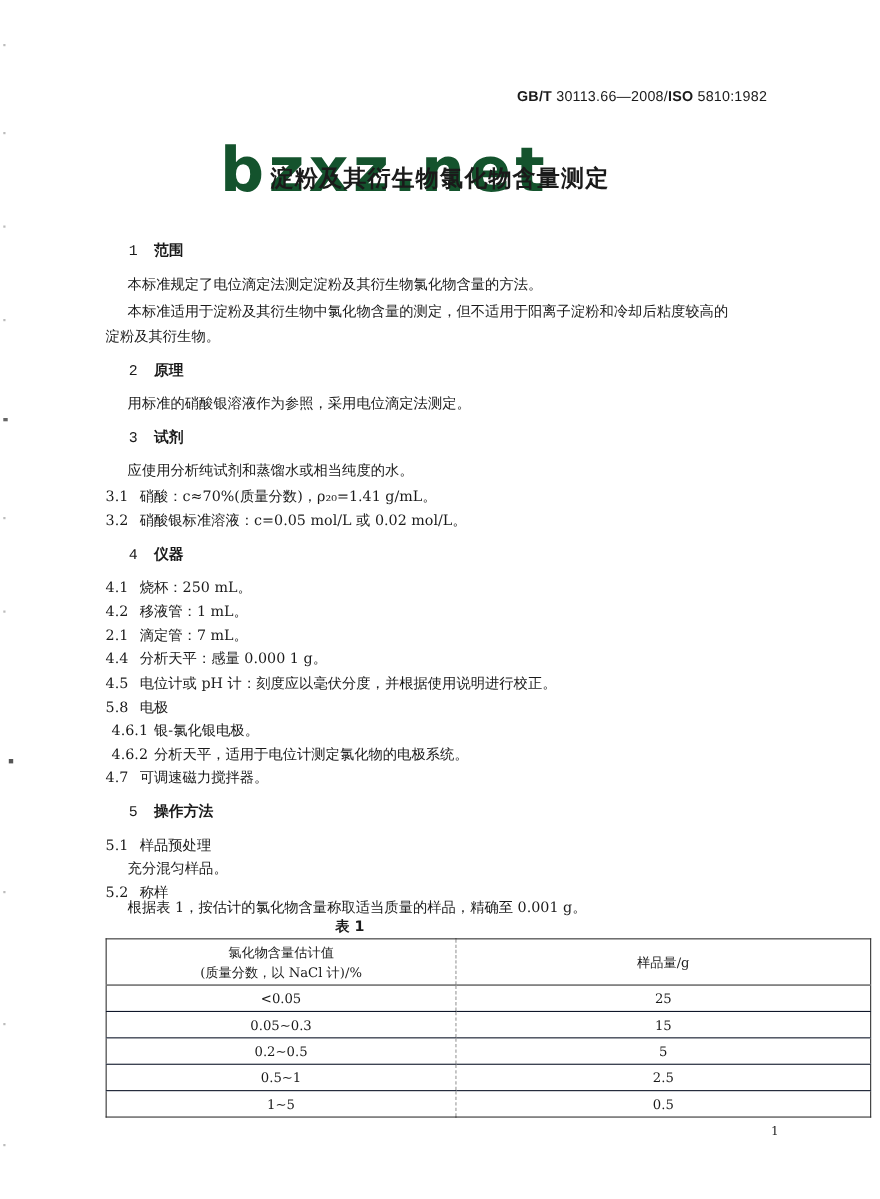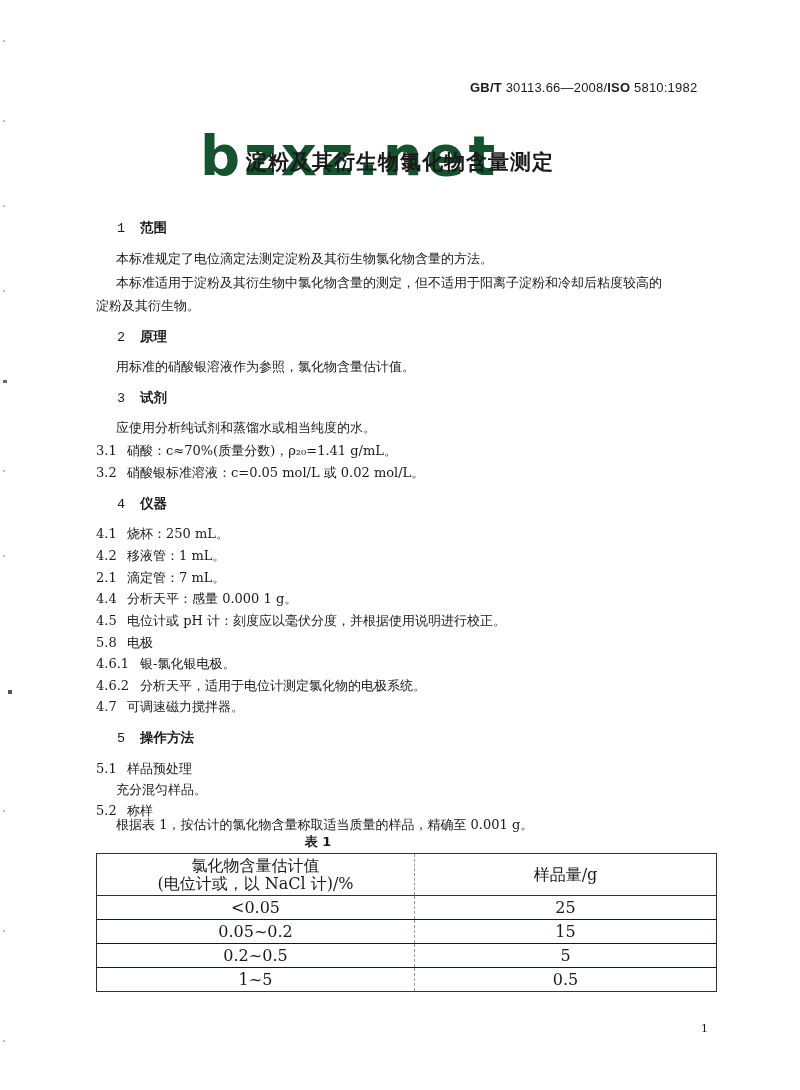--- a/index.html
+++ b/index.html
@@ -25,27 +25,27 @@
     font-size: 21px; font-weight: bold; letter-spacing: 1px; z-index: 1;
     font-family: "DejaVu Sans", "Liberation Sans", sans-serif;
   }
   .sec-head { font-size: 13.5px; font-weight: bold; left: 96px;
     font-family: Liberation Mono, monospace; margin-left: 21px; }
   .sec-head .num { display: inline-block; width: 23px; font-weight: normal; }
   .para { font-size: 13px; left: 116px; }
   .para-cont { font-size: 13px; left: 96px; }
   .item { font-size: 13px; left: 96px; }
   .item .num { display: inline-block; min-width: 31px; }
-  .item .num2 { display: inline-block; min-width: 44px; }
+  .item .num2 { display: inline-block; min-width: 44px; text-align: center; }
   .subhead { font-weight: normal; font-family: "DejaVu Sans", "Liberation Sans", sans-serif; }
   .table-caption { left: 0; width: 636px; text-align: center; top: 833px; font-size: 13px; font-weight: bold;
     font-family: "DejaVu Sans", "Liberation Sans", sans-serif; }
   table.t1 {
-    position: absolute; left: 96px; top: 853px; width: 621px;
-    border-collapse: collapse; font-size: 16px;
+    position: absolute; left: 96px; top: 853px; width: 696px;
+    border-collapse: collapse; font-size: 12px;
   }
   table.t1 td, table.t1 th {
     text-align: center; font-weight: normal; padding: 0;
   }
   table.t1 { border: 1.5px solid #333; }
   table.t1 thead th { height: 41px; border-bottom: 1.5px solid #333; line-height: 18px; }
   table.t1 tbody td { height: 23px; border-top: 1px solid #0f172a; }
   table.t1 .col1 { width: 317px; border-right: 1px dashed #999; }
   .page-num { left: 701px; top: 1022px; font-size: 11px; }
   .margin-dot { position: absolute; width: 2px; height: 2px; background: #bbb; left: 3px; }
@@ -64,21 +64,21 @@
 <div class="abs sec-head" style="top:219px">
   <span class="num">1</span><span>范围</span>
 </div>
 <div class="abs para" style="top:250px">本标准规定了电位滴定法测定淀粉及其衍生物氯化物含量的方法。</div>
 <div class="abs para" style="top:274px">本标准适用于淀粉及其衍生物中氯化物含量的测定，但不适用于阳离子淀粉和冷却后粘度较高的</div>
 <div class="abs para-cont" style="top:297px">淀粉及其衍生物。</div>
 
 <div class="abs sec-head" style="top:328px">
   <span class="num">2</span><span>原理</span>
 </div>
-<div class="abs para" style="top:358px">用标准的硝酸银溶液作为参照，氯化物含量估计值。</div>
+<div class="abs para" style="top:358px">用标准的硝酸银溶液作为参照，采用电位滴定法测定。</div>
 
 <div class="abs sec-head" style="top:389px">
   <span class="num">3</span><span>试剂</span>
 </div>
 <div class="abs para" style="top:419px">应使用分析纯试剂和蒸馏水或相当纯度的水。</div>
 <div class="abs item" style="top:442px">
   <span class="num">3.1</span><span>硝酸：c≈70%(质量分数)，ρ₂₀=1.41 g/mL。</span>
 </div>
 <div class="abs item" style="top:464px">
   <span class="num">3.2</span><span>硝酸银标准溶液：c=0.05 mol/L 或 0.02 mol/L。</span>
@@ -126,37 +126,41 @@
   <span class="num">5.2</span><span class="subhead">称样</span>
 </div>
 <div class="abs para" style="top:816px">根据表 1，按估计的氯化物含量称取适当质量的样品，精确至 0.001 g。</div>
 
 <div class="abs table-caption">表 1</div>
 <table class="t1">
   <thead>
     <tr>
       <th class="col1">
         <div>氯化物含量估计值</div>
-        <div>(电位计或，以 NaCl 计)/%</div>
+        <div>(质量分数，以 NaCl 计)/%</div>
       </th>
       <th>样品量/g</th>
     </tr>
   </thead>
   <tbody>
     <tr>
       <td class="col1">&lt;0.05</td>
       <td>25</td>
     </tr>
     <tr>
-      <td class="col1">0.05~0.2</td>
+      <td class="col1">0.05~0.3</td>
       <td>15</td>
     </tr>
     <tr>
       <td class="col1">0.2~0.5</td>
       <td>5</td>
+    </tr>
+    <tr>
+      <td class="col1">0.5~1</td>
+      <td>2.5</td>
     </tr>
     <tr>
       <td class="col1">1~5</td>
       <td>0.5</td>
     </tr>
   </tbody>
 </table>
 
 <div class="abs page-num">1</div>
 

